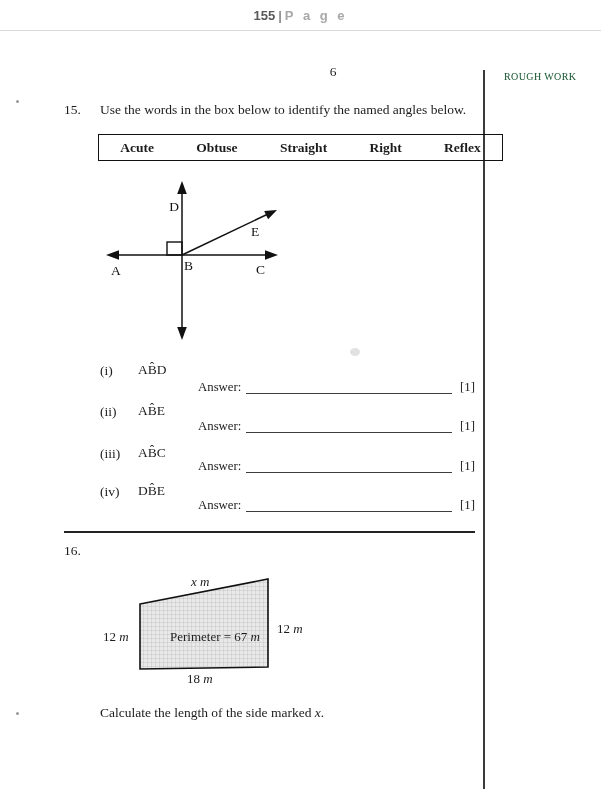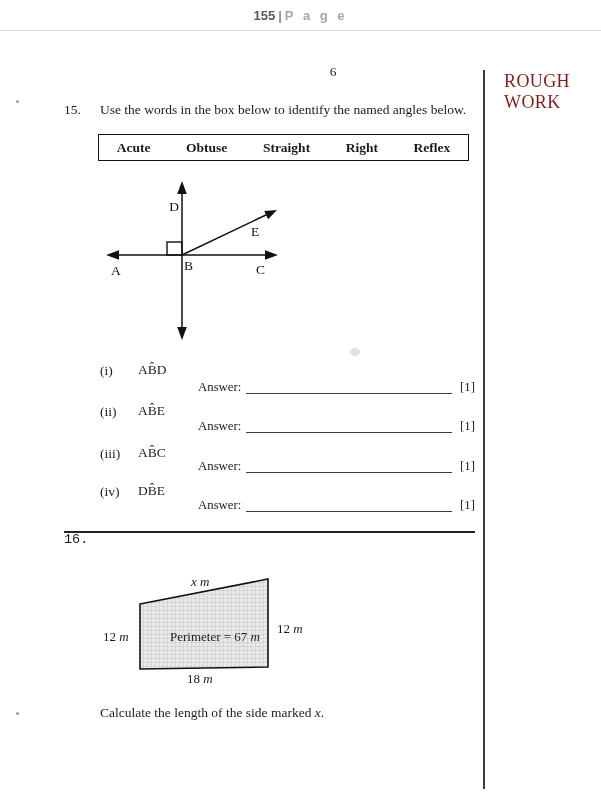--- a/index.html
+++ b/index.html
@@ -22,28 +22,28 @@
     font-family: "Liberation Sans", sans-serif;
     font-size: 13px;
   }
   .hdr .num { font-weight: bold; color: #595959; }
   .hdr .pipe { color: #8c8c8c; font-weight: bold; padding: 0 3px; }
   .hdr .pword { color: #a8a8a8; letter-spacing: 3px; font-weight: bold; }
   .hdr-rule { position: absolute; top: 30px; left: 0; width: 601px; height: 1px; background: #d9d9d9; }
 
   .pagenum { position: absolute; top: 64px; left: 318px; width: 30px; text-align: center; font-size: 13.5px; }
   .vsep { position: absolute; top: 70px; left: 483px; width: 1.6px; height: 719px; background: #3a3a3a; }
-  .roughwork { position: absolute; top: 71px; left: 504px; font-size: 18px; letter-spacing: 0.4px; color: #7f1d1d; }
+  .roughwork { position: absolute; top: 71px; left: 504px; font-size: 10px; letter-spacing: 0.4px; color: #14532d; }
 
   .qnum { position: absolute; font-size: 13.5px; }
   .qtext { position: absolute; font-size: 13.5px; white-space: nowrap; }
 
   
   .wordbox {
-    position: absolute; top: 134px; left: 98px; width: 371px; height: 27px;
+    position: absolute; top: 134px; left: 98px; width: 405px; height: 27px;
     border: 1.6px solid #111;
     display: flex; justify-content: space-around; align-items: center;
     font-weight: bold; font-size: 13.5px;
   }
 
   
   .part-label { position: absolute; font-size: 13.5px; }
   .angle { }
   .answer-row {
     position: absolute; left: 198px; width: 277px; height: 17px;
@@ -147,21 +147,21 @@
   <div class="part-label" style="top:484px; left:100px;">(iv)</div>
   <div class="part-label angle" style="top:483px; left:138px;">DB̂E</div>
   <div class="answer-row" style="top:496px;">
     <span>Answer:</span>
     <span class="ansline"></span>
     <span>[1]</span>
   </div>
 
   <div class="qdivider"></div>
 
-  <div class="qnum" style="top:532px; left:64px;font-family:Liberation Mono, monospace;">16.</div>
+  <div class="qnum" style="top:543px; left:64px;">16.</div>
 
   <svg class="abs" style="top:574px; left:135px;" width="140" height="100" viewBox="0 0 140 100">
     <defs>
       <pattern id="gridpat" width="4" height="4" patternUnits="userSpaceOnUse">
         <rect width="4" height="4" fill="#e9e9e9"></rect>
         <path d="M0 0 H4 M0 0 V4" stroke="#c2c2c2" stroke-width="0.9" fill="none"></path>
       </pattern>
     </defs>
     <polygon points="5,30 133,5 133,93 5,95" fill="url(#gridpat)" stroke="#111" stroke-width="1.6"></polygon>
   </svg>

